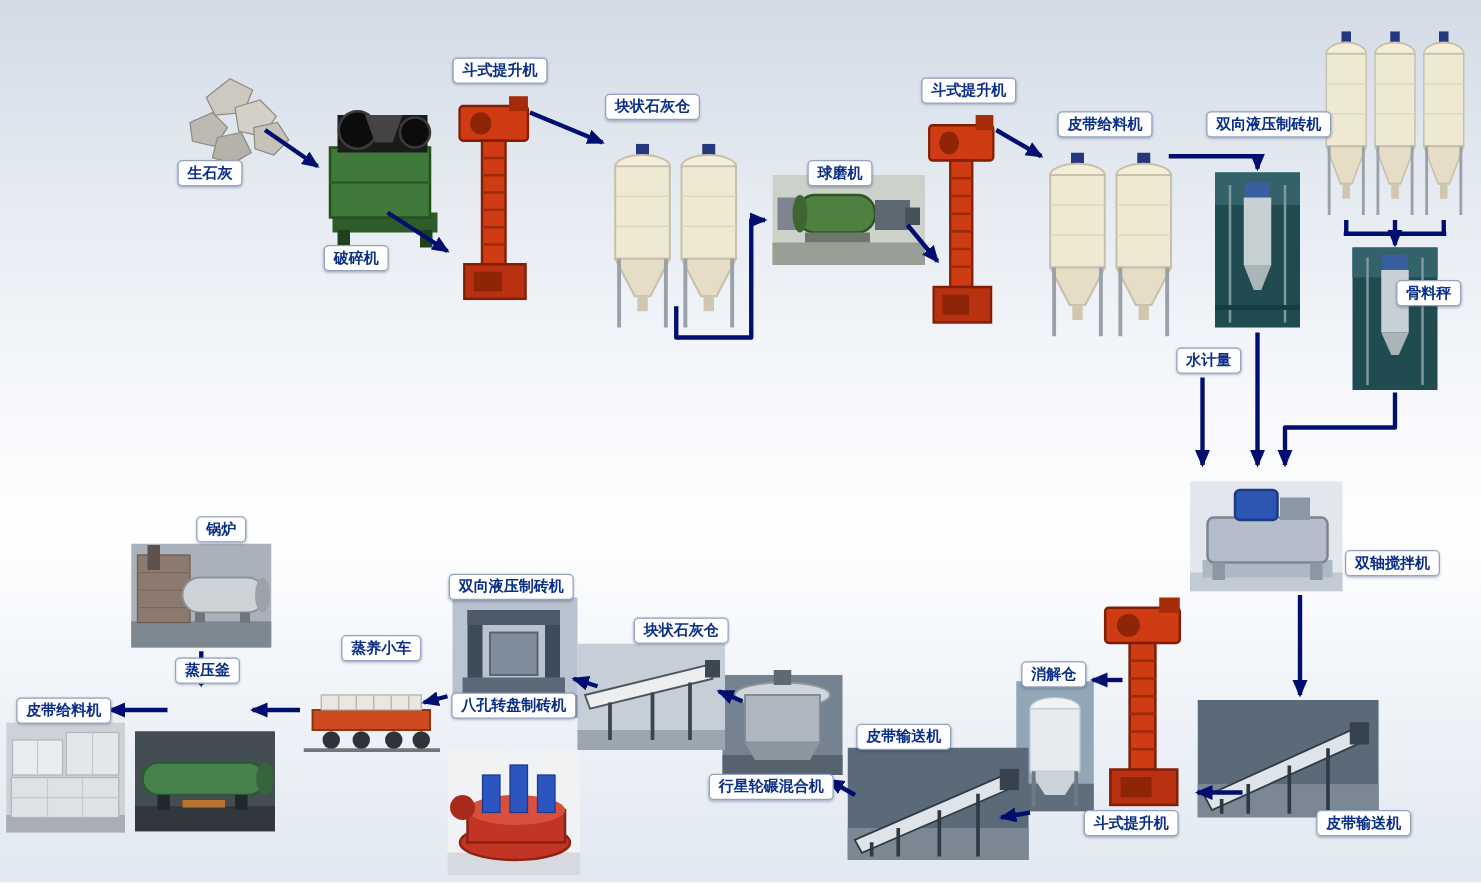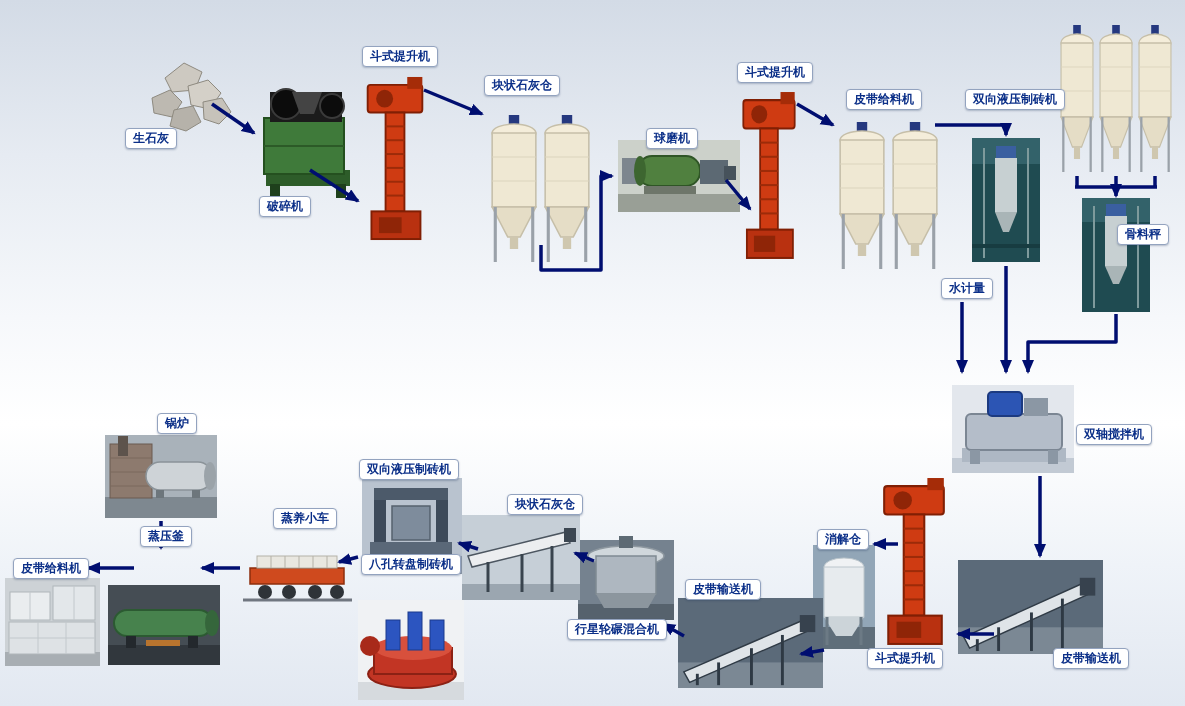--- a/index.html
+++ b/index.html
@@ -302,31 +302,31 @@
     <path class="arrow" d="M684,636 L663,624"></path>
     <path class="arrow" d="M594,561 L575,553"></path>
     <path class="arrow" d="M478,549 L459,543"></path>
     <path class="arrow" d="M358,557 L339,562"></path>
     <path class="arrow" d="M240,568 L202,568"></path>
     <path class="arrow" d="M134,568 L88,568"></path>
     <path class="arrow" d="M161,521 L161,548"></path>
   </g>
 </svg>
 
-<div class="lbl" style="left:125px;top:128px">生石灰</div>
+<div class="lbl" style="left:142px;top:128px">生石灰</div>
 <div class="lbl" style="left:259px;top:196px">破碎机</div>
 <div class="lbl" style="left:362px;top:46px">斗式提升机</div>
 <div class="lbl" style="left:484px;top:75px">块状石灰仓</div>
 <div class="lbl" style="left:646px;top:128px">球磨机</div>
 <div class="lbl" style="left:737px;top:62px">斗式提升机</div>
 <div class="lbl" style="left:846px;top:89px">皮带给料机</div>
 <div class="lbl" style="left:965px;top:89px">双向液压制砖机</div>
 <div class="lbl" style="left:1117px;top:224px">骨料秤</div>
 <div class="lbl" style="left:941px;top:278px">水计量</div>
-<div class="lbl" style="left:1076px;top:424px">双轴搅拌机</div>
+<div class="lbl" style="left:1076px;top:440px">双轴搅拌机</div>
 <div class="lbl" style="left:817px;top:529px">消解仓</div>
 <div class="lbl" style="left:867px;top:648px">斗式提升机</div>
 <div class="lbl" style="left:1053px;top:648px">皮带输送机</div>
 <div class="lbl" style="left:685px;top:579px">皮带输送机</div>
 <div class="lbl" style="left:567px;top:619px">行星轮碾混合机</div>
 <div class="lbl" style="left:507px;top:494px">块状石灰仓</div>
 <div class="lbl" style="left:359px;top:459px">双向液压制砖机</div>
 <div class="lbl" style="left:361px;top:554px">八孔转盘制砖机</div>
 <div class="lbl" style="left:273px;top:508px">蒸养小车</div>
 <div class="lbl" style="left:140px;top:526px">蒸压釜</div>

